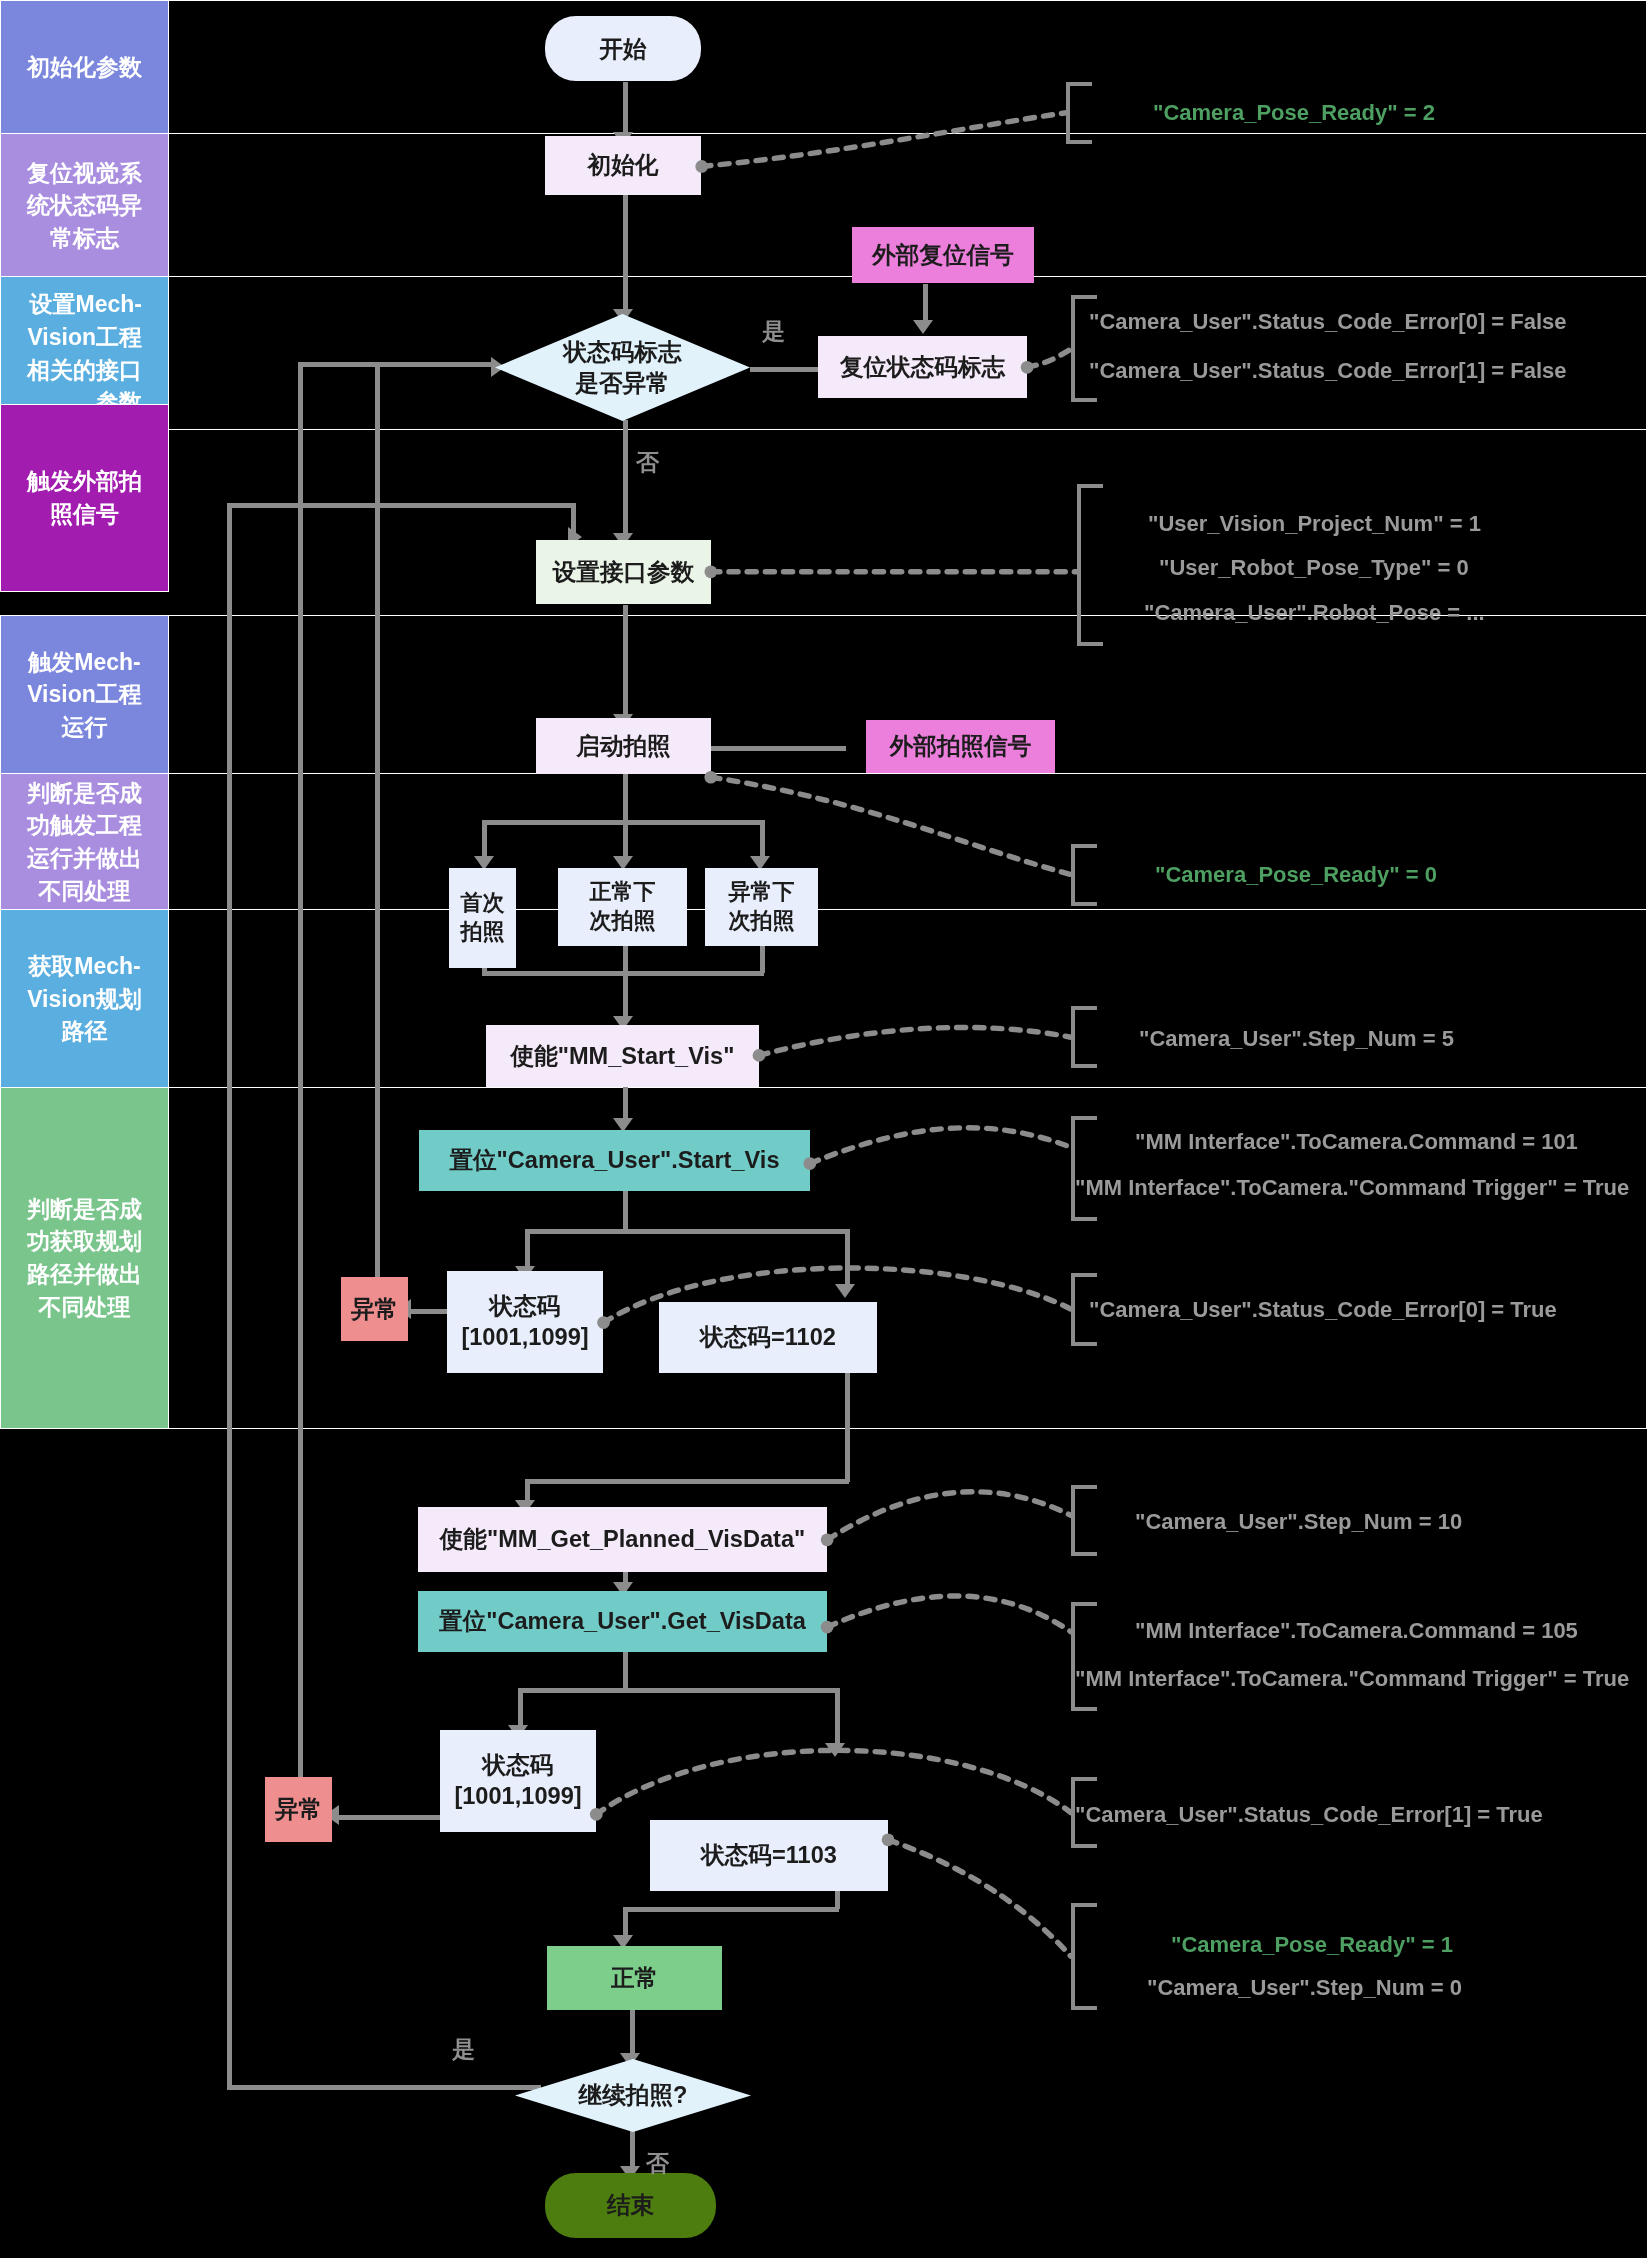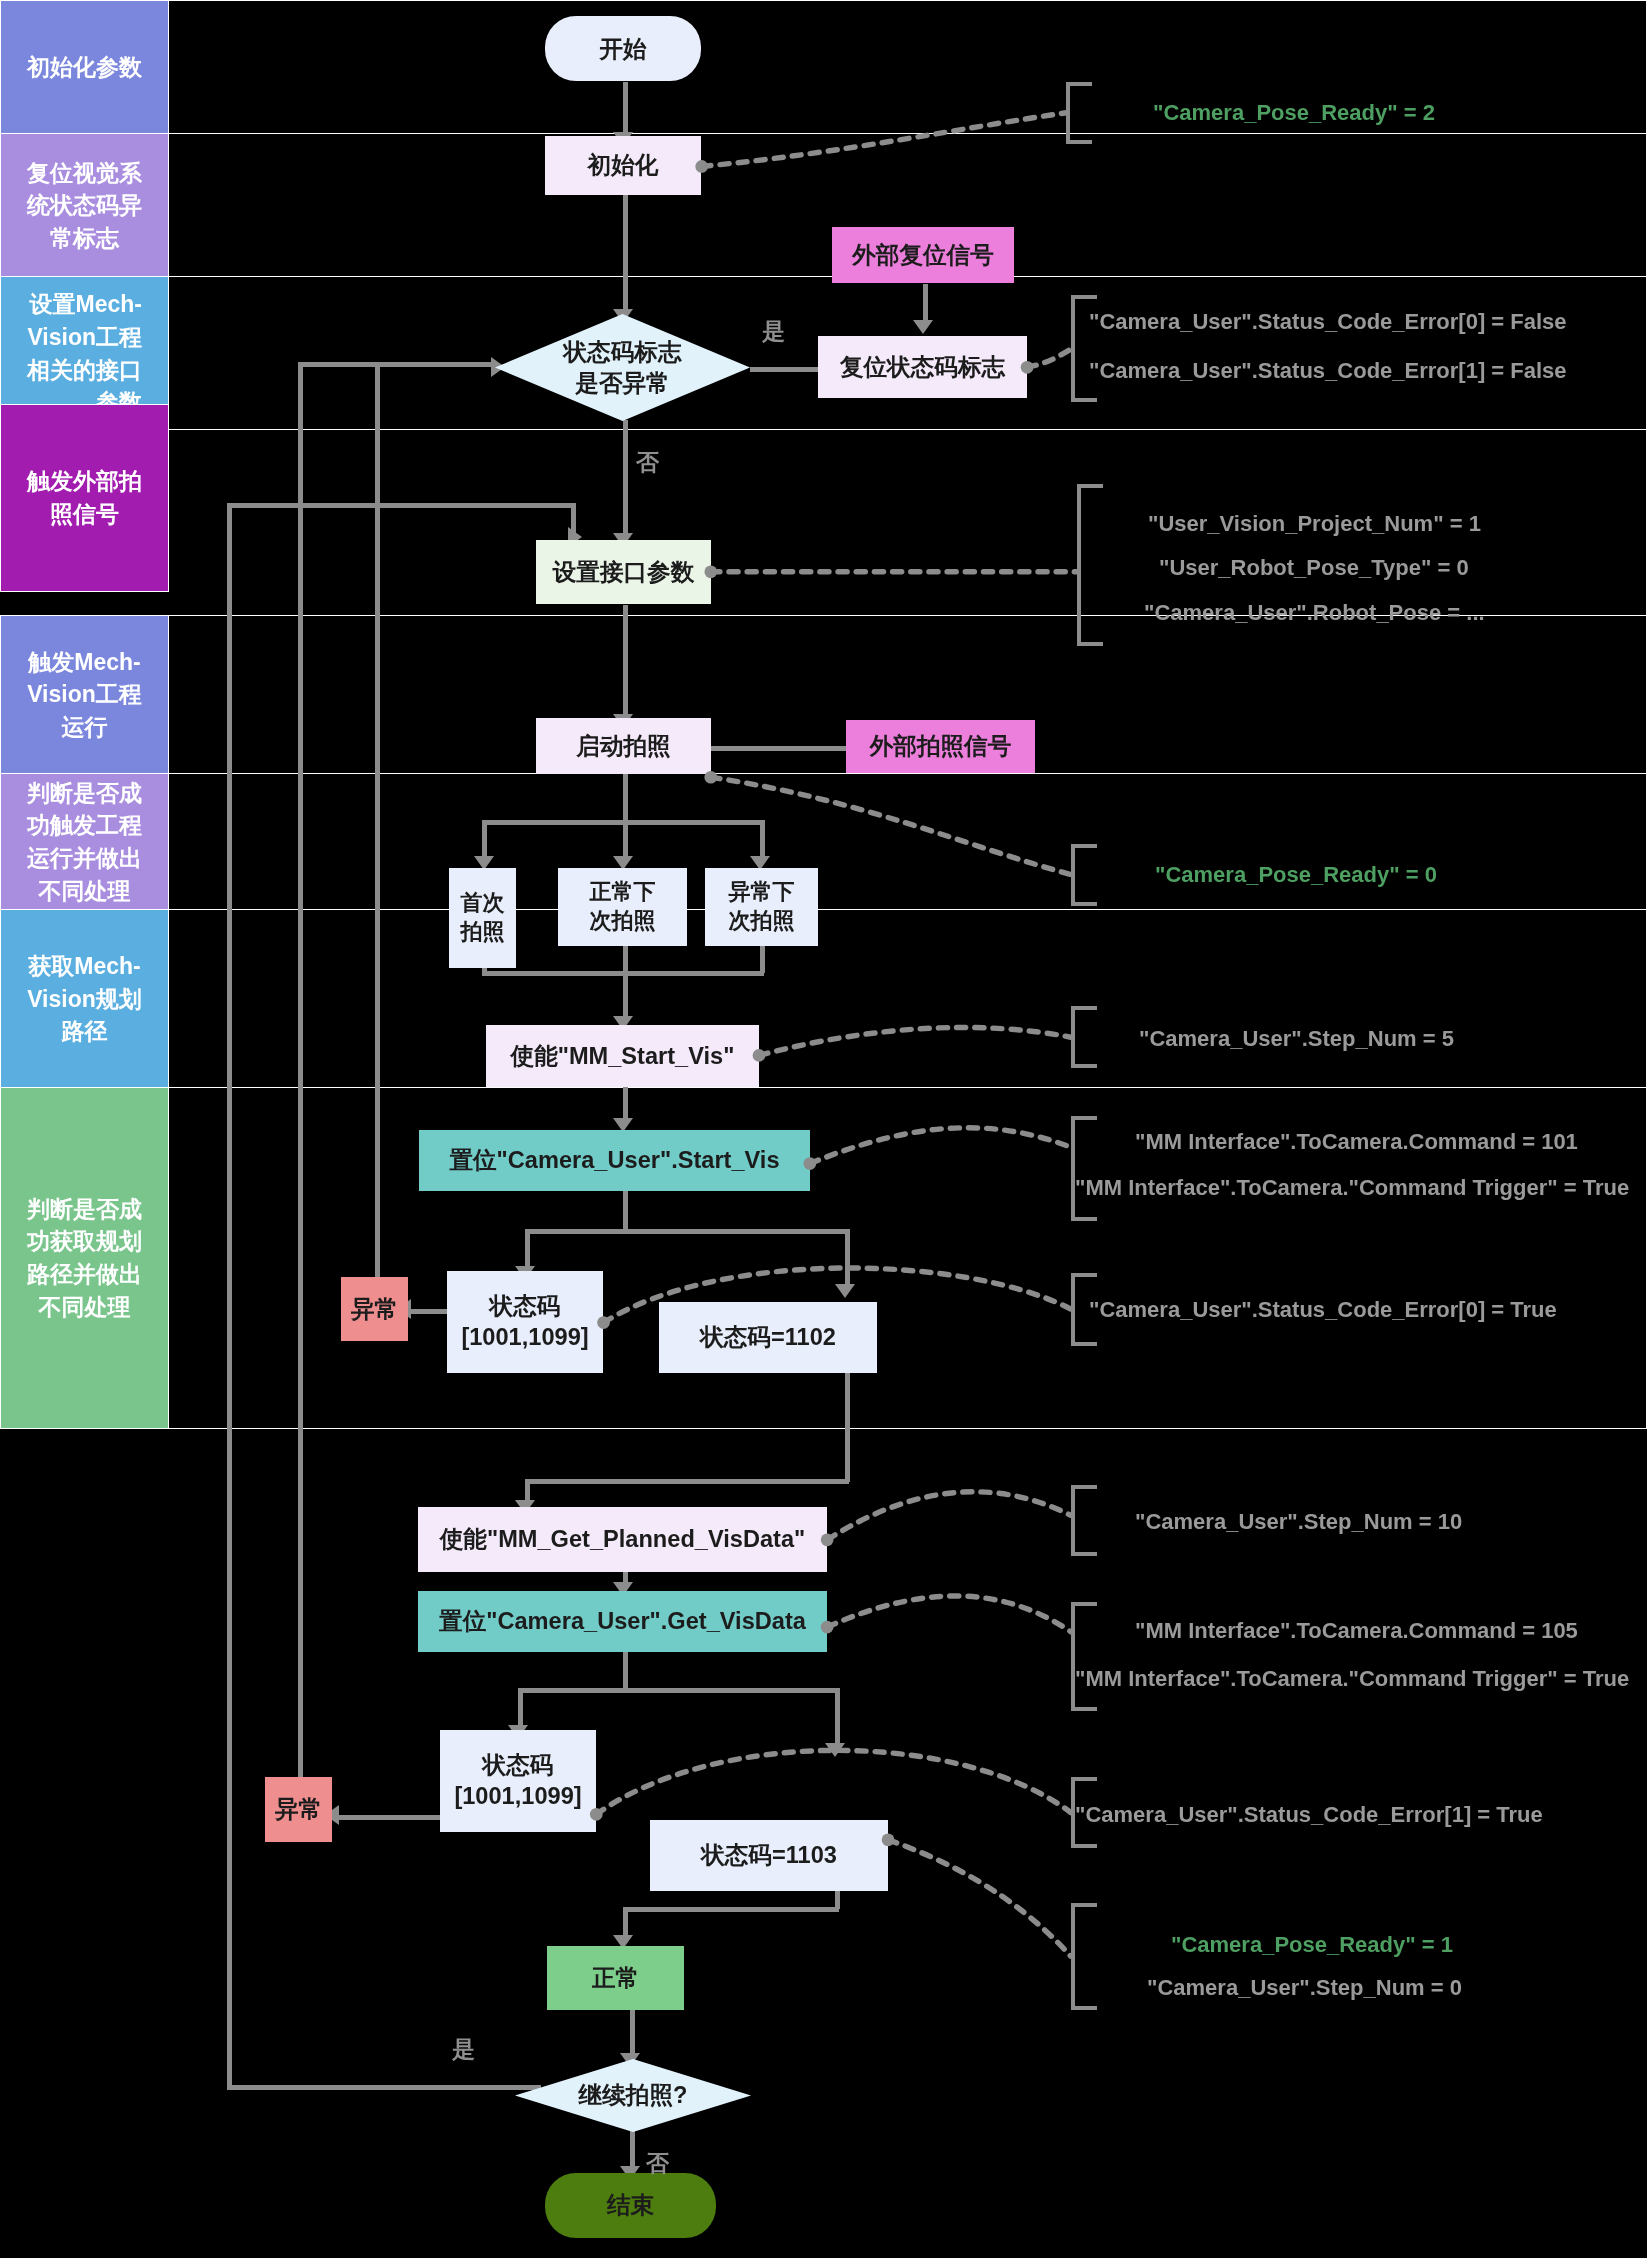--- a/index.html
+++ b/index.html
@@ -16,21 +16,21 @@
 
   
   .node{position:absolute;box-sizing:border-box;display:flex;align-items:center;justify-content:center;
         text-align:center;color:#1c1c1c;font-size:23.6px;font-weight:bold;line-height:1.3;padding:1.8px 5.5px;}
   .n-start{background:#e8eefb;border-radius:31px;font-weight:bold;}
   .n-end{background:#4d7c0f;border-radius:31px;font-weight:bold;}
   .n-proc{background:#f5eafa;}
   .n-param{background:#eaf5e8;}
   .n-lav{background:#e8eefb;}
   .n-teal{background:#71cbc7;}
-  .n-pink{background:#ec7fdc;}
+  .n-pink{background:#ec7fdc;margin-left:20px;}
   .n-red{background:#ef8e8e;}
   .n-green{background:#7cce8a;}
   .dia{position:absolute;background:#e2f2fb;clip-path:polygon(50% 0,100% 50%,50% 100%,0 50%);}
   .dia-t{position:absolute;display:flex;align-items:center;justify-content:center;text-align:center;
          color:#1c1c1c;font-size:23.6px;font-weight:bold;line-height:1.3;}
 
   
   .ann{position:absolute;color:#9a9a9a;font-size:22px;font-weight:bold;white-space:nowrap;}
   .ann.green{color:#4e9f62;}
   .brk{position:absolute;box-sizing:border-box;border-left:4.5px solid #8c8c8c;
@@ -271,21 +271,21 @@
       <span style="white-space:pre-line;">状态码
 [1001,1099]</span>
     </div>
   <div class="node n-red" style="left:265px;top:1777px;width:67px;height:65px;">
       <span>异常</span>
     </div>
   <div class="node n-lav" style="left:650px;top:1805px;width:238px;height:71px;margin-top:15px;">
       <span>状态码=1103</span>
     </div>
 
-  <div class="node n-green" style="left:547px;top:1946px;width:137px;height:64px;">
+  <div class="node n-green" style="left:547px;top:1946px;width:175px;height:64px;">
       <span>正常</span>
     </div>
 
   <div class="dia" style="left:515px;top:2059px;width:236px;height:73px;"></div>
   <div class="dia-t" style="left:515px;top:2059px;width:236px;height:73px;">
       <span>继续拍照?</span>
     </div>
 
   <div class="node n-end" style="left:545px;top:2173px;width:171px;height:65px;">
       <span>结束</span>

